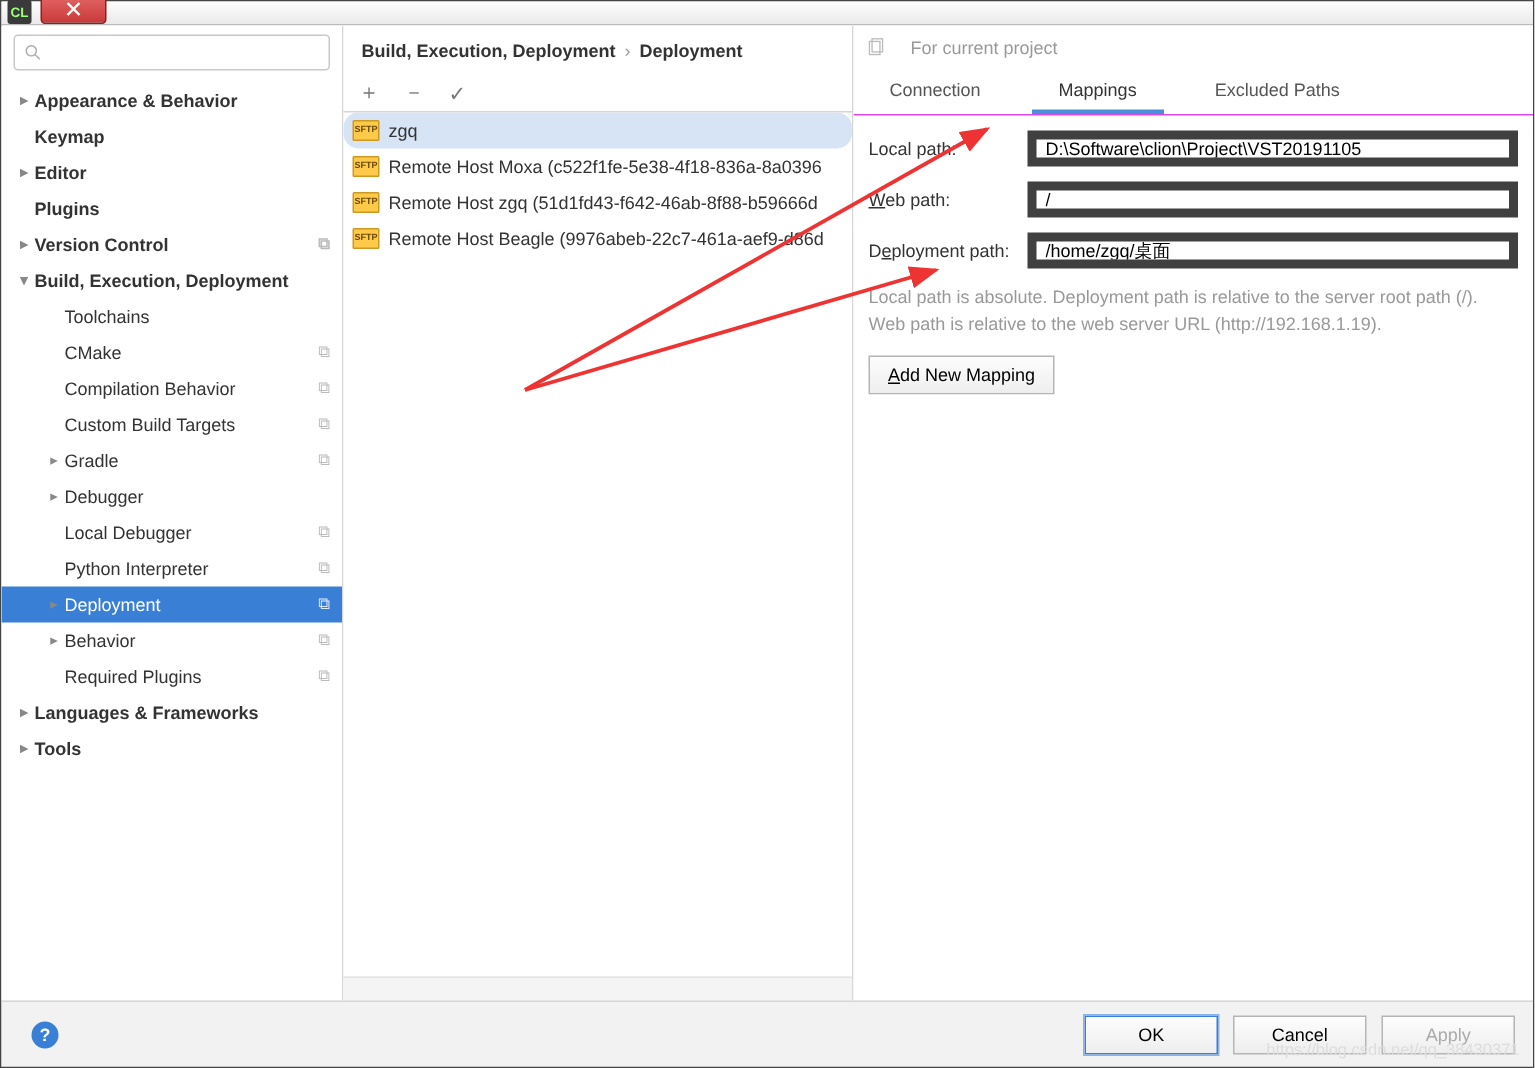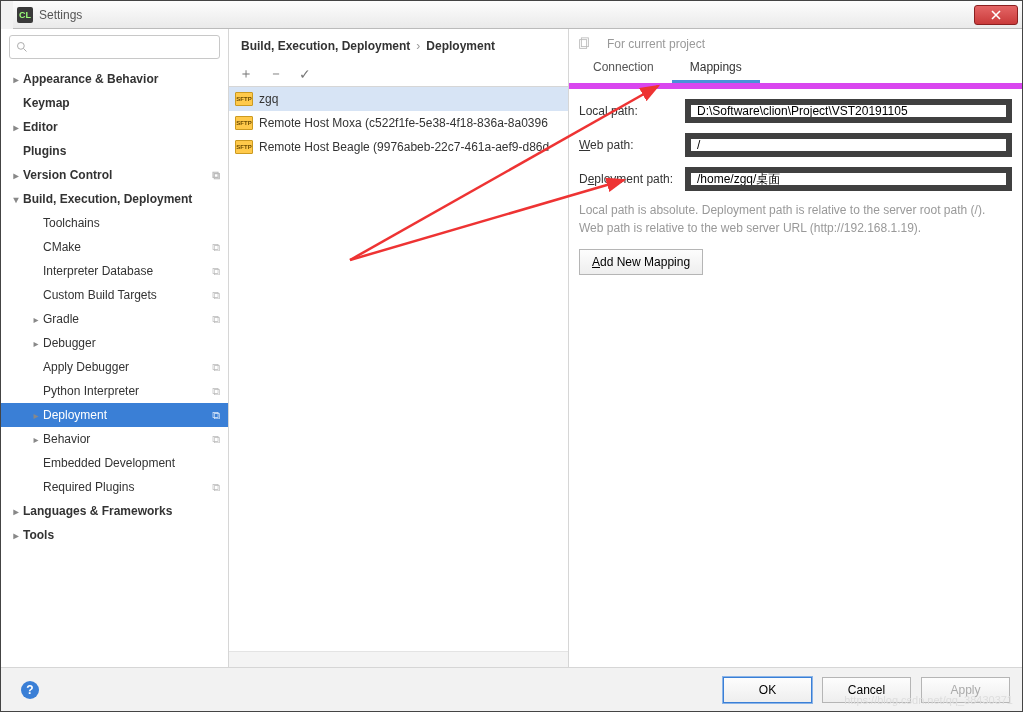--- a/index.html
+++ b/index.html
@@ -1,18 +1,18 @@
 <!DOCTYPE html>
 <html><head>
 <meta charset="utf-8">
 <style>
 * { box-sizing: border-box; margin: 0; padding: 0; font-family: "Segoe UI", Arial, sans-serif; font-size: 12px; }
 html, body { width: 1023px; height: 712px; overflow: hidden; background: #fff; }
 .window { width: 1023px; height: 712px; border: 1px solid #444; display: flex; flex-direction: column; background: #f2f2f2; }
-.titlebar { height: 28px; background: linear-gradient(#fdfdfd,#eaeaea); display: flex; align-items: center; padding: 0 4px; border-bottom: 1px solid #bbb; margin-left: 12px; }
+.titlebar { height: 16px; background: linear-gradient(#fdfdfd,#eaeaea); display: flex; align-items: flex-end; padding: 0 4px; border-bottom: 1px solid #bbb; }
 .titlebar .app-icon { width: 16px; height: 16px; background: #3a3a3a; color: #9cff7a; font-size: 9px; font-weight: bold; display: flex; align-items: center; justify-content: center; margin-right: 6px; border-radius: 2px; }
 .titlebar .title { flex: 1; color: #555; }
 .titlebar .close-btn { width: 44px; height: 20px; background: linear-gradient(#e46666,#c93a3a); border: 1px solid #8a2020; border-radius: 3px; color: #fff; display: flex; align-items: center; justify-content: center; font-weight: bold; cursor: pointer; }
 .body { flex: 1; display: flex; background: #fff; overflow: hidden; }
 .sidebar { width: 228px; border-right: 1px solid #d6d6d6; display: flex; flex-direction: column; background: #fff; }
 .search { margin: 6px 8px; height: 24px; border: 1px solid #c8c8c8; border-radius: 3px; display: flex; align-items: center; padding: 0 6px; color: #999; background: #fff; }
 .search svg { width: 12px; height: 12px; margin-right: 4px; }
 .tree { flex: 1; overflow: auto; padding-top: 2px; }
 .tree-item { height: 24px; display: flex; align-items: center; padding-left: 8px; cursor: pointer; color: #333; position: relative; }
 .tree-item.bold { font-weight: bold; }
@@ -23,27 +23,27 @@
 .tree-item.selected { background: #3a7fd6; color: #fff; }
 .tree-item .copy-icon { position: absolute; right: 8px; color: #bbb; font-size: 11px; }
 .tree-item.selected .copy-icon { color: #dbe8fa; }
 .middle { width: 340px; border-right: 1px solid #d6d6d6; display: flex; flex-direction: column; background: #fff; }
 .breadcrumb { padding: 10px 12px 8px 12px; font-weight: bold; color: #333; display: flex; align-items: center; gap: 6px; }
 .breadcrumb .sep { color: #999; font-weight: normal; }
 .toolbar { height: 26px; display: flex; align-items: center; padding-left: 10px; gap: 16px; border-bottom: 1px solid #d6d6d6; }
 .toolbar span { color: #777; cursor: pointer; font-size: 14px; }
 .mid-list { flex: 1; overflow: hidden; }
 .mid-item { height: 24px; display: flex; align-items: center; padding-left: 6px; white-space: nowrap; overflow: hidden; cursor: pointer; }
-.mid-item.selected { background: #d7e4f5; }
+.mid-item.selected { background: #d7e4f5; border-radius: 10px; }
 .sftp-icon { width: 18px; height: 14px; margin-right: 6px; display: inline-flex; align-items: center; justify-content: center; background: #ffc94a; border: 1px solid #cc9a20; font-size: 6px; font-weight: bold; color: #6b4a00; border-radius: 1px; }
 .mid-item .label { color: #333; }
 .right { flex: 1; display: flex; flex-direction: column; background: #fff; overflow: hidden; }
 .proj-hint { height: 30px; display: flex; align-items: center; padding-left: 8px; color: #999; gap: 16px; }
 .proj-hint svg { width: 14px; height: 14px; }
-.tabs { height: 30px; display: flex; align-items: flex-end; border-bottom: 6px solid #d946ef; padding-left: 6px; gap: 0; }
+.tabs { height: 30px; display: flex; align-items: flex-end; border-bottom: 1px solid #d946ef; padding-left: 6px; gap: 16px; }
 .tab { padding: 6px 18px; color: #555; cursor: pointer; border-bottom: 3px solid transparent; }
 .tab.active { border-bottom: 3px solid #4a90d9; color: #333; }
 .form { padding: 10px 10px 0 10px; overflow-x: hidden; }
 .form-row { display: flex; align-items: center; margin-bottom: 10px; }
 .form-row label { width: 106px; color: #333; }
 .form-row label .ul { text-decoration: underline; }
 .form-row input { flex: 1; height: 24px; border: 6px solid #404040; padding: 0 6px; background: #fff; min-width: 0; }
 .hint { color: #999; font-size: 12px; margin: 4px 0 12px 0; line-height: 1.5; }
 .add-btn { height: 26px; padding: 0 12px; border: 1px solid #b5b5b5; background: linear-gradient(#fdfdfd,#eee); cursor: pointer; }
 .add-btn .ul { text-decoration: underline; }
@@ -55,21 +55,20 @@
 .watermark { position: absolute; right: 10px; bottom: 6px; color: #ddd; font-size: 11px; pointer-events: none; }
 .annot { position: absolute; pointer-events: none; }
 .bottom-scroll { height: 16px; background: #f4f4f4; border-top: 1px solid #e4e4e4; margin-top: auto; }
 </style>
 </head>
 <body>
 
 <div class="window">
   <div class="titlebar">
     <div class="app-icon">CL</div>
-    <div class="title">Settings</div>
     <div class="close-btn">
       <svg viewBox="0 0 10 10" width="10" height="10">
           <path d="M1 1 L9 9 M9 1 L1 9" stroke="#fff" stroke-width="1.6"></path>
         </svg>
     </div>
   </div>
 
   <div class="body">
 
     <div class="sidebar">
@@ -110,60 +109,56 @@
             <span class="arrow empty">•</span>
             <span>Toolchains</span>
           </div>
           <div class="tree-item level2">
             <span class="arrow empty">•</span>
             <span>CMake</span>
             <span class="copy-icon">⧉</span>
           </div>
           <div class="tree-item level2">
             <span class="arrow empty">•</span>
-            <span>Interpreter Database</span>
+            <span>Compilation Behavior</span>
             <span class="copy-icon">⧉</span>
           </div>
           <div class="tree-item level2">
             <span class="arrow empty">•</span>
             <span>Custom Build Targets</span>
             <span class="copy-icon">⧉</span>
           </div>
           <div class="tree-item level2">
             <span class="arrow">▸</span>
             <span>Gradle</span>
             <span class="copy-icon">⧉</span>
           </div>
           <div class="tree-item level2">
             <span class="arrow">▸</span>
             <span>Debugger</span>
           </div>
           <div class="tree-item level2">
             <span class="arrow empty">•</span>
-            <span>Apply Debugger</span>
+            <span>Local Debugger</span>
             <span class="copy-icon">⧉</span>
           </div>
           <div class="tree-item level2">
             <span class="arrow empty">•</span>
             <span>Python Interpreter</span>
             <span class="copy-icon">⧉</span>
           </div>
           <div class="tree-item level2 selected">
             <span class="arrow">▸</span>
             <span>Deployment</span>
             <span class="copy-icon">⧉</span>
           </div>
           <div class="tree-item level2">
             <span class="arrow">▸</span>
             <span>Behavior</span>
             <span class="copy-icon">⧉</span>
-          </div>
-          <div class="tree-item level2">
-            <span class="arrow empty">•</span>
-            <span>Embedded Development</span>
           </div>
           <div class="tree-item level2">
             <span class="arrow empty">•</span>
             <span>Required Plugins</span>
             <span class="copy-icon">⧉</span>
           </div>
           <div class="tree-item level1 bold">
             <span class="arrow">▸</span>
             <span>Languages &amp; Frameworks</span>
           </div>
@@ -186,40 +181,45 @@
         <span>✓</span>
       </div>
       <div class="mid-list" id="mid-list">
           <div class="mid-item selected">
             <span class="sftp-icon">SFTP</span>
             <span class="label">zgq</span>
           </div>
           <div class="mid-item">
             <span class="sftp-icon">SFTP</span>
             <span class="label">Remote Host Moxa (c522f1fe-5e38-4f18-836a-8a0396</span>
+          </div>
+          <div class="mid-item">
+            <span class="sftp-icon">SFTP</span>
+            <span class="label">Remote Host zgq (51d1fd43-f642-46ab-8f88-b59666d</span>
           </div>
           <div class="mid-item">
             <span class="sftp-icon">SFTP</span>
             <span class="label">Remote Host Beagle (9976abeb-22c7-461a-aef9-d86d</span>
           </div>
         </div>
       <div class="bottom-scroll"></div>
     </div>
 
     <div class="right">
       <div class="proj-hint">
         <svg viewBox="0 0 16 16">
             <rect x="3" y="3" width="8" height="10" fill="none" stroke="#bbb"></rect>
             <rect x="5" y="1" width="8" height="10" fill="none" stroke="#bbb"></rect>
           </svg>
         <span>For current project</span>
       </div>
       <div class="tabs" id="tabs">
           <div class="tab">Connection</div>
           <div class="tab active">Mappings</div>
+          <div class="tab">Excluded Paths</div>
         </div>
       <div class="form">
         <div class="form-row">
           <label>Local path:</label>
           <input value="D:\Software\clion\Project\VST20191105" style="">
         </div>
         <div class="form-row">
           <label id="wpl"><span class="ul">W</span>eb path:</label>
           <input value="/" style="">
         </div>

